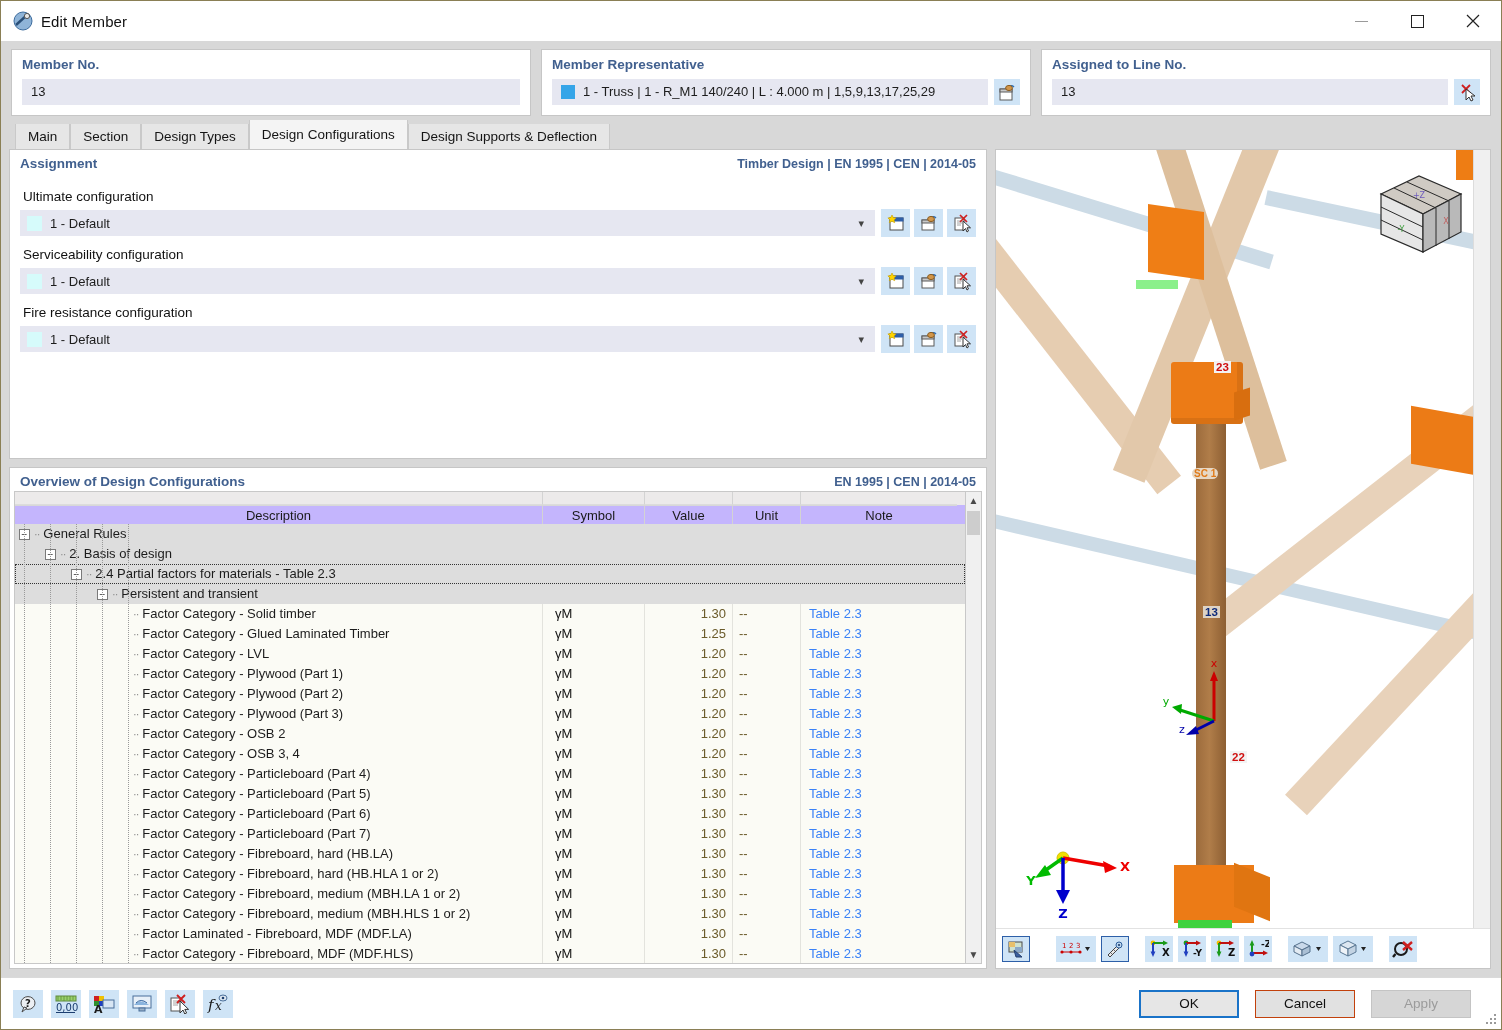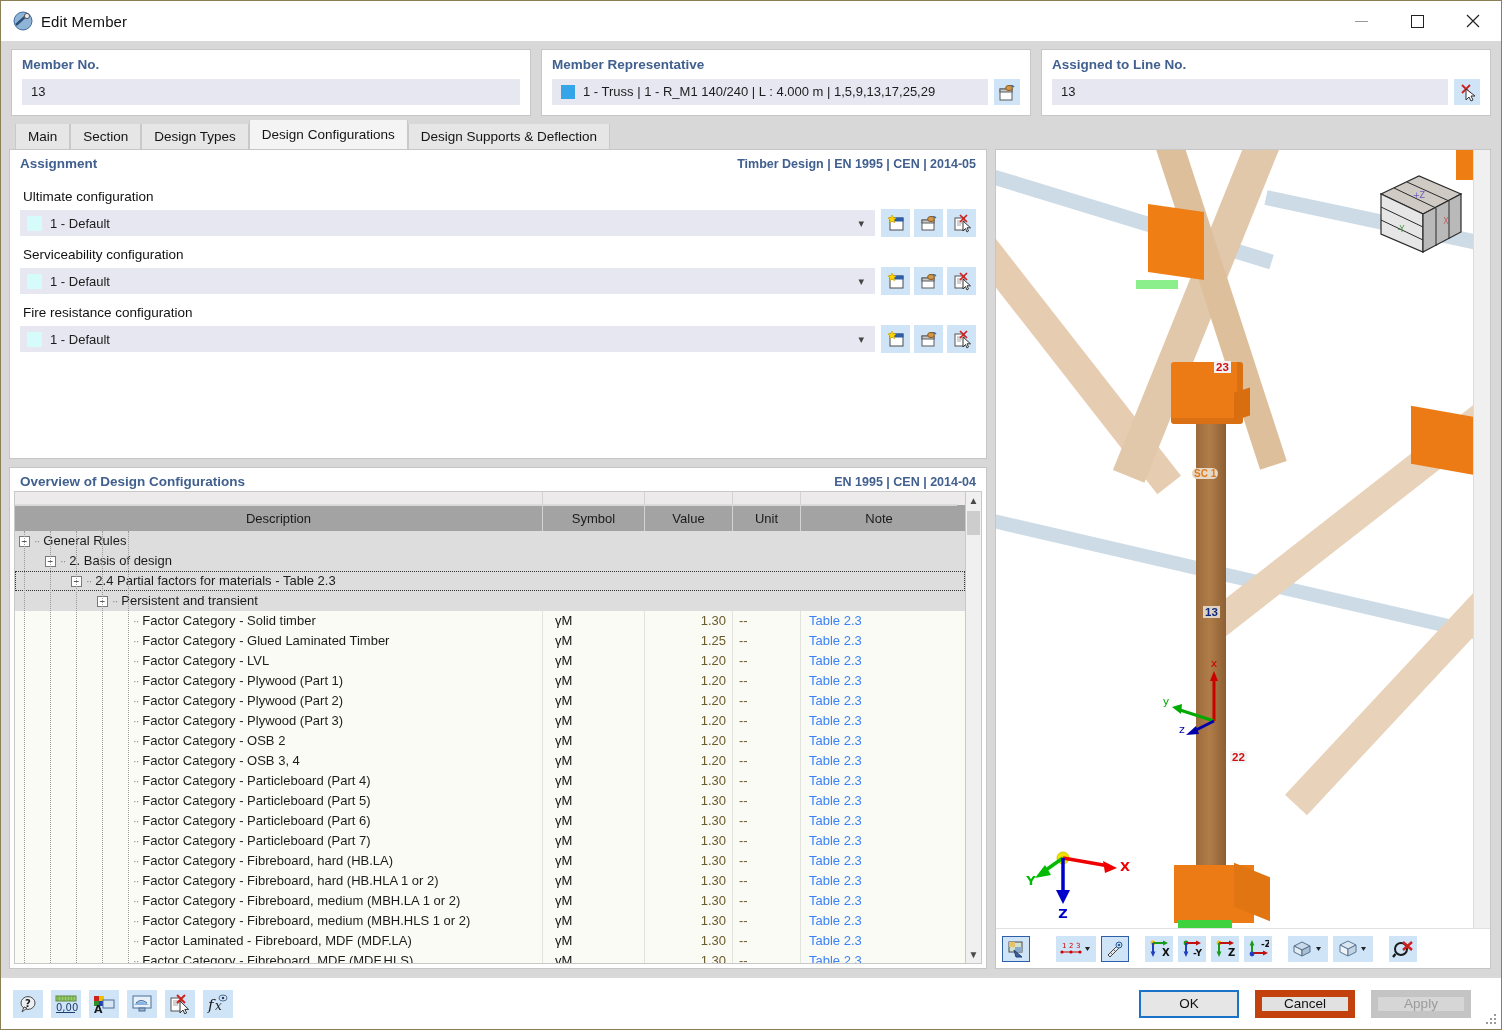--- a/index.html
+++ b/index.html
@@ -171,21 +171,21 @@
   .cfg-btn {
     width: 29px; height: 28px; background: #cfe4f6;
     display: flex; align-items: center; justify-content: center;
   }
 
   
   .overview { flex: 1; display: flex; flex-direction: column; min-height: 0; }
   .table-wrap { flex: 1; display: flex; min-height: 0; position: relative; padding: 0 4px 4px 4px; }
   .tbl { flex: 1; display: flex; flex-direction: column; min-width: 0; border: 1px solid #c8c8c8; border-right: none;}
   .tbl-topstrip { display: flex; height: 13px; background: #eceaea; }
-  .tbl-head { display: flex; height: 26px; background: #a3a3a3; }
+  .tbl-head { display: flex; height: 19px; background: #c4b5fd; }
   .th {
     display: flex; align-items: center; justify-content: center;
     font-size: 13px; color: #1a1a1a;
     border-right: 1px solid #d3d3d3;
     border-top: 1px solid #d8d8d8;
   }
   .tbl-topstrip .th { border-top: none; border-bottom: 1px solid #dcdcdc;}
   .c-desc  { width: 528px; }
   .c-sym   { width: 102px; }
   .c-val   { width: 88px; }
@@ -272,21 +272,21 @@
   }
   .bb-left { display: flex; gap: 8px; align-items: center; }
   .bb-btn {
     width: 30px; height: 28px; background: #cfe4f6;
     display: flex; align-items: center; justify-content: center;
     position: relative;
   }
   .bb-right { margin-left: auto; display: flex; gap: 16px; align-items: center; padding-right: 22px; padding-left: 45px;}
   .dlg-btn {
     width: 100px; height: 28px;
-    background: #e1e1e1; border: 7px solid #c2410c;
+    background: #e1e1e1; border: 1px solid #c2410c;
     font-size: 13.5px; color: #111;
     display: flex; align-items: center; justify-content: center;
   }
   .dlg-btn.primary { border: 2px solid #1a73c8; background: #e6e6e6; }
   .dlg-btn.disabled { color: #9b9b9b; background: #d6d6d6; border-color: #c4c4c4; }
   .grip { position: absolute; right: 3px; bottom: 3px; width: 12px; height: 12px; }
   .grip i { position: absolute; width: 2px; height: 2px; background: #9a9a9a; }
 </style>
 </head>
 <body>
@@ -477,21 +477,21 @@
               </div>
             </div>
           </div>
 
         </div>
       </div>
 
       <div class="panel overview">
         <div class="panel-head">
           <span class="left">Overview of Design Configurations</span>
-          <span class="right">EN 1995 | CEN | 2014-04</span>
+          <span class="right">EN 1995 | CEN | 2014-05</span>
         </div>
 
         <div class="table-wrap">
           <div class="tbl">
             <div class="tbl-topstrip">
               <div class="th c-desc"></div>
               <div class="th c-sym"></div>
               <div class="th c-val"></div>
               <div class="th c-unit"></div>
               <div class="th c-note"></div>

